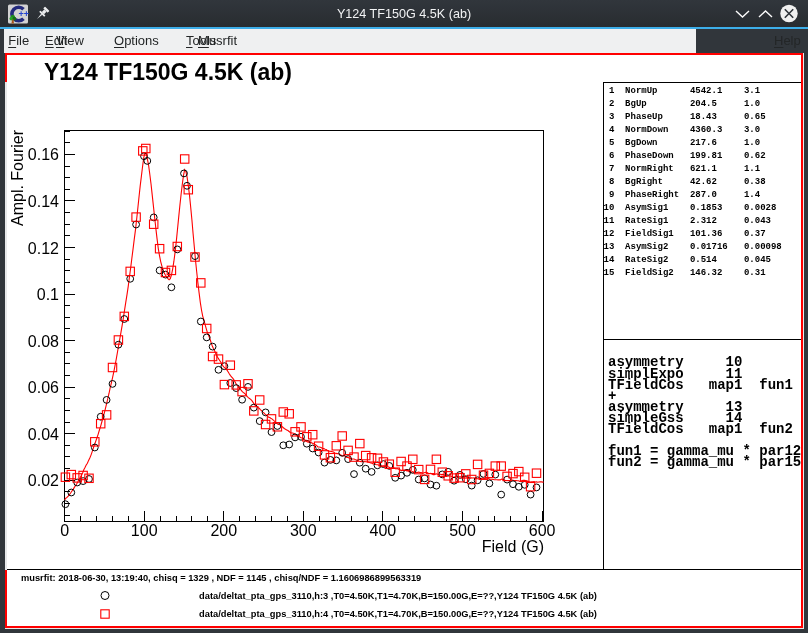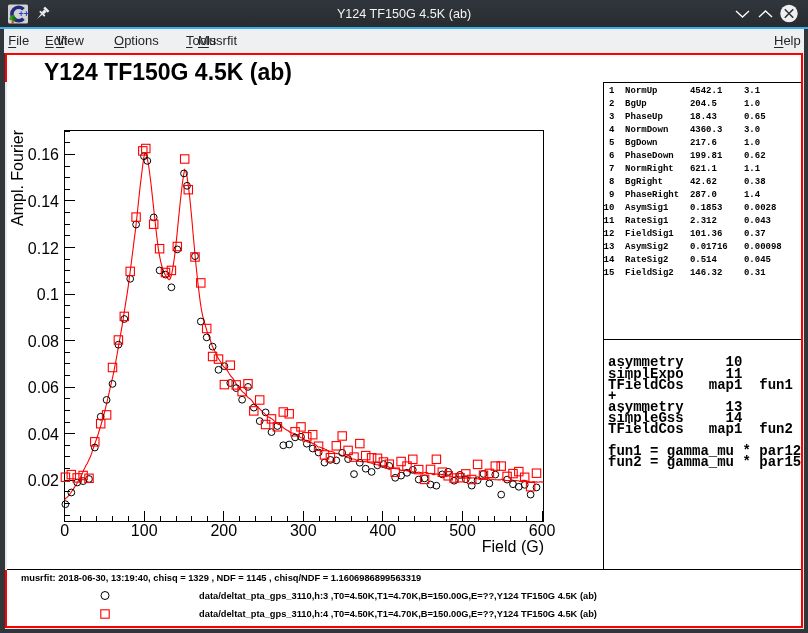--- a/index.html
+++ b/index.html
@@ -1,21 +1,21 @@
 <!DOCTYPE html>
 <html><head><meta charset="utf-8"><style>
 *{margin:0;padding:0;box-sizing:border-box}
 body{width:808px;height:633px;position:relative;overflow:hidden;
   font-family:"Liberation Sans",sans-serif;background:#31363b}
 #titlebar{position:absolute;left:0;top:0;width:808px;height:27px;
   background:linear-gradient(#31363c,#282c30)}
 #titlebar .title{position:absolute;left:0;right:0;top:0;height:27px;
   line-height:28px;text-align:center;color:#f2f3f4;font-size:12.6px}
 #blueline{position:absolute;left:0;top:27px;width:808px;height:2px;background:#3daee9}
-#menubar{position:absolute;left:4px;top:29px;width:800px;height:24px;
+#menubar{position:absolute;left:4px;top:29px;width:692px;height:24px;
   background:#eff0f1;color:#232627;font-size:13px;line-height:24px}
 #menubar span.mi{position:absolute;top:0}
 #menubar u{text-decoration:underline;text-underline-offset:2px}
 </style></head>
 <body>
 <div id="titlebar">
  <div class="title">Y124 TF150G 4.5K (ab)</div>
  <svg width="808" height="27" style="position:absolute;left:0;top:0">
   <rect x="8" y="4.5" width="20" height="19" rx="1.5" fill="#d2d2d2"></rect>
   <path d="M23.5 9.2 A 6.8 6.8 0 1 0 23.5 18.8" fill="none" stroke="#232a7d" stroke-width="3.6"></path>

